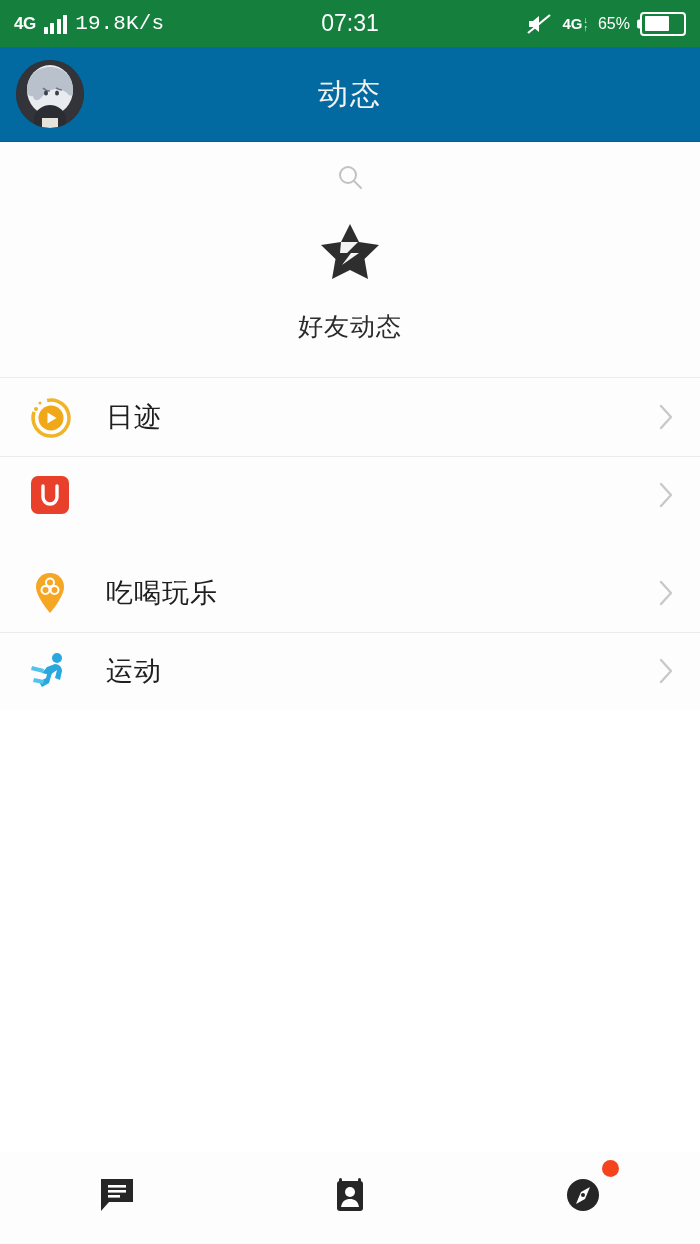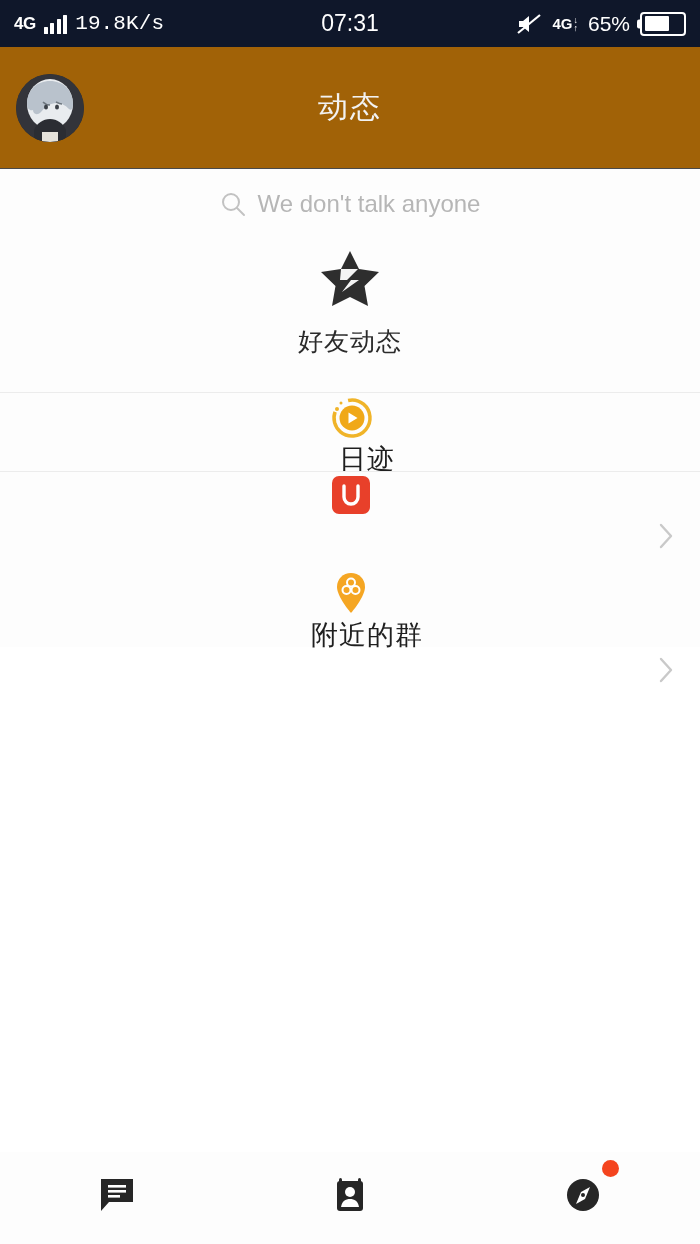--- a/index.html
+++ b/index.html
@@ -7,21 +7,21 @@
   body {
     font-family:"Liberation Sans","DejaVu Sans",sans-serif;
     background:#ffffff;
     overflow:hidden;
     position:relative;
   }
 
   
   .statusbar{
     height:47px; width:100%;
-    background:#0f172a;
+    background:#15803d;
     display:flex; align-items:center;
     padding:0 14px;
     color:#fff;
     position:relative;
   }
   .sb-left{ display:flex; align-items:center; gap:8px; }
   .sb-4g{ font-size:17px; font-weight:bold; letter-spacing:-.5px; line-height:1; }
   .bars{ display:flex; align-items:flex-end; gap:2.5px; height:20px; }
   .bars i{ display:block; width:4px; background:#fff; border-radius:.5px; }
   .bars i:nth-child(1){ height:7px; }
@@ -32,34 +32,34 @@
   .sb-time{
     position:absolute; left:0; right:0; top:0; bottom:0;
     display:flex; align-items:center; justify-content:center;
     font-size:23px; pointer-events:none;
   }
   .sb-right{ margin-left:auto; display:flex; align-items:center; gap:10px; z-index:2; }
   .mute-icon{ width:26px; height:22px; position:relative; }
   .net-4g{ display:flex; align-items:center; gap:1px; }
   .net-4g-txt{ font-size:15px; font-weight:bold; line-height:1; }
   .net-arrows{ display:flex; flex-direction:column; font-size:9px; line-height:8px; }
-  .sb-batt-pct{ font-size:21px; }
+  .sb-batt-pct{ font-size:16px; }
   .battery{
     width:46px; height:24px; border:2.5px solid #fff; border-radius:4px;
     position:relative; display:flex; align-items:center; padding:2.5px;
   }
   .battery:after{
     content:""; position:absolute; left:-5px; top:50%; transform:translateY(-50%);
     width:4px; height:9px; background:#fff; border-radius:2px 0 0 2px;
   }
   .battery-fill{ height:100%; background:#fff; border-radius:1px; }
 
   
   .header{
-    height:122px; background:#a16207;
+    height:95px; background:#0369a1;
     display:flex; align-items:center;
     position:relative;
     border-bottom:1px solid #4a4a4a;
   }
   .avatar{
     width:68px; height:68px; border-radius:50%;
     margin-left:16px; overflow:hidden; flex:none;
     background:#2f2f33; position:relative;
   }
   .avatar svg{ display:block; width:100%; height:100%; }
@@ -74,31 +74,31 @@
     height:70px; background:#fdfdfd;
     display:flex; align-items:center; justify-content:center; gap:12px;
   }
   .search-icon{ width:26px; height:26px; flex:none; }
   .search-text{ color:#b6b6b6; font-size:24px; }
 
   
   .feature{
     background:#fdfdfd;
     padding-top:10px; padding-bottom:34px;
-    display:flex; flex-direction:column; align-items:center; gap:14px;
+    display:flex; flex-direction:column; align-items:center; gap:26px;
   }
   .feature-icon{ width:66px; height:62px; }
   .feature-label{ font-size:25px; color:#2b2b2b; letter-spacing:1px; }
 
   
   .list-group{ background:#fdfdfd; }
   .group-gap{ height:20px; background:#fdfdfd; }
   .list-item{
     height:78px; display:flex; align-items:center;
-    padding:0 24px 0 26px; position:relative; background:#fdfdfd;flex-direction:column;
+    padding:0 24px 0 26px; position:relative; background:#fdfdfd;
   }
   .list-item + .list-item:before{
     content:""; position:absolute; left:0; right:0; top:0;
     height:1px; background:#ececec;
   }
   .li-icon{ width:48px; height:48px; flex:none; display:flex; align-items:center; justify-content:center; }
   .li-icon svg{ display:block; }
   .li-label{ margin-left:32px; font-size:27px; color:#1f1f1f; letter-spacing:1px; }
   .chev{ margin-left:auto; width:20px; height:34px; }
 
@@ -179,21 +179,20 @@
   <div class="header-title">动态</div>
 </div>
 
 <div class="search-row">
   <span class="search-icon">
     <svg viewBox="0 0 26 26" width="26" height="26">
       <circle cx="11" cy="11" r="8" fill="none" stroke="#c2c2c2" stroke-width="2"></circle>
       <line x1="17" y1="17" x2="24" y2="24" stroke="#c2c2c2" stroke-width="2" stroke-linecap="round"></line>
     </svg>
   </span>
-  <span class="search-text">We don't talk anyone</span>
 </div>
 
 <div class="feature">
   <span class="feature-icon">
     <svg viewBox="0 0 66 62" width="66" height="62">
       <path d="M33 2l9 18 20 3-14.5 14 3.5 20L33 48 15 57l3.5-20L4 23l20-3z" fill="#2e2e2e"></path>
       <path d="M24 20h17l-11 11h12l-17 12 9-12h-11z" fill="#f4f4f4"></path>
     </svg>
   </span>
   <span class="feature-label">好友动态</span>
@@ -246,29 +245,46 @@
 
   <div class="list-item">
     <span class="li-icon">
       <svg viewBox="0 0 48 48" width="48" height="48">
         <path d="M24 4c-8 0-14 6-14 14 0 10 14 26 14 26s14-16 14-26c0-8-6-14-14-14z" fill="#f5a623"></path>
         <circle cx="24" cy="13.5" r="4" fill="none" stroke="#fff" stroke-width="2"></circle>
         <circle cx="19.5" cy="21" r="4" fill="none" stroke="#fff" stroke-width="2"></circle>
         <circle cx="28.5" cy="21" r="4" fill="none" stroke="#fff" stroke-width="2"></circle>
       </svg>
     </span>
-    <span class="li-label">附近的群</span>
+    <span class="li-label">吃喝玩乐</span>
     <span class="chev">
       <svg viewBox="0 0 20 34" width="20" height="34">
           <polyline points="5,6 15,17 5,28" fill="none" stroke="#c9c9c9" stroke-width="2.4" stroke-linecap="round" stroke-linejoin="round"></polyline>
         </svg>
     </span>
   </div>
 
 
+  <div class="list-item">
+    <span class="li-icon">
+      <svg viewBox="0 0 48 48" width="48" height="48">
+        <circle cx="31" cy="11" r="5" fill="#29a8e0"></circle>
+        <path d="M29 17c4 0 7 3 7 7l-2 9-5-2 2-8-7 5-8-2 5-6z" fill="#29a8e0"></path>
+        <path d="M26 26l-3 10-7 4-3-5 7-4 2-7z" fill="#29a8e0"></path>
+        <path d="M6 19l12 3-1 4-12-3z" fill="#55c2ee"></path>
+        <path d="M8 31l10 2-1 4-10-2z" fill="#55c2ee"></path>
+      </svg>
+    </span>
+    <span class="li-label">运动</span>
+    <span class="chev">
+      <svg viewBox="0 0 20 34" width="20" height="34">
+          <polyline points="5,6 15,17 5,28" fill="none" stroke="#c9c9c9" stroke-width="2.4" stroke-linecap="round" stroke-linejoin="round"></polyline>
+        </svg>
+    </span>
+  </div>
 
 </div>
 
 <div class="tabbar">
 
   <div class="tab">
     <span class="tab-icon">
       <svg viewBox="0 0 44 44" width="44" height="44">
         <path d="M6 7h32v23H14l-8 9z" fill="#262626"></path>
         <rect x="13" y="13" width="18" height="2.6" fill="#fff"></rect>

